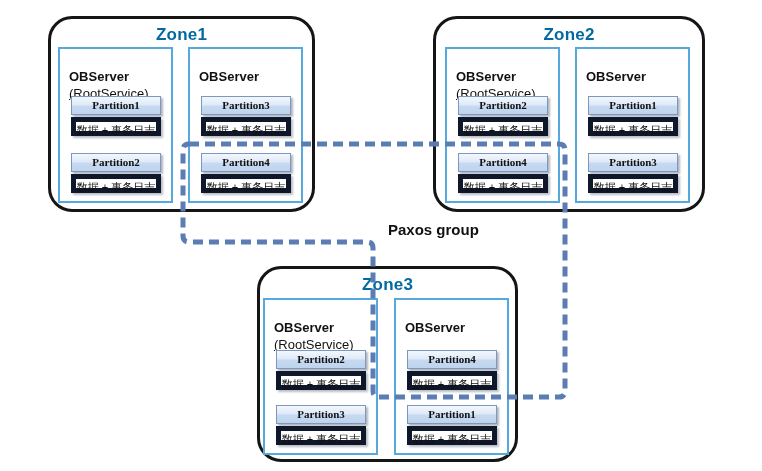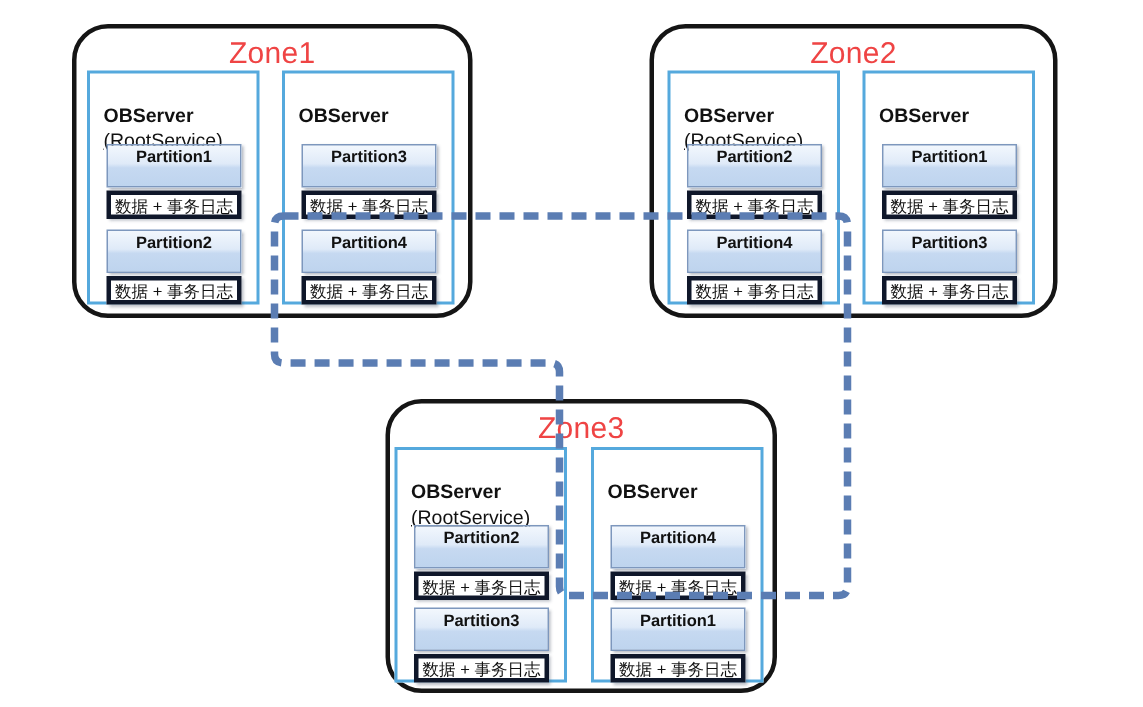--- a/index.html
+++ b/index.html
@@ -7,45 +7,46 @@
     position:relative; width:762px; height:471px; background:#ffffff;
     font-family:"Liberation Sans","DejaVu Sans",sans-serif; color:#111;
     overflow:hidden;
   }
   .zone {
     position:absolute; border:3px solid #151515; border-radius:24px;
     background:#ffffff; box-sizing:border-box; z-index:1;
   }
   .zone-title {
     position:absolute; top:6px; left:0; width:100%; text-align:center;
-    font-size:20px; font-weight:400; color:#ef4444; letter-spacing:.2px;
+    font-size:17px; font-weight:700; color:#0369a1; letter-spacing:.2px;
   }
   .server {
     position:absolute; width:115px; height:156px; box-sizing:border-box;
     border:2px solid #55a9dd; background:#ffffff; z-index:2;
   }
   .server.tall { height:157px; }
   .server-title {
     position:absolute; left:9px; top:5px; font-size:13px; font-weight:bold;
     line-height:1.3; white-space:nowrap;margin-top:15px;
   }
   .server-sub { font-weight:normal; font-size:13px;text-decoration:underline; }
   .pg { position:absolute; left:11px; width:90px; }
   .pg1 { top:47px; }
   .pg2 { top:104px; }
   .z3 .pg1 { top:50px; }
   .z3 .pg2 { top:105px; }
   .phead {
-    height:29px; box-sizing:border-box; border:1px solid #7d97bd;
+    height:19px; box-sizing:border-box; border:1px solid #7d97bd;
     background:linear-gradient(180deg,#f2f7fd 0%,#dfeaf8 45%,#c6d9f1 55%,#bed4ee 100%);
     font-size:11px; font-weight:bold; text-align:center; line-height:17px;
     box-shadow:1.5px 1.5px 2px rgba(80,90,110,.45);
+    font-family:Liberation Serif, serif;
   }
   .pdata {
-    margin-top:2px; height:19px; box-sizing:border-box; border:3px solid #0f172a;
+    margin-top:2px; height:19px; box-sizing:border-box; border:5px solid #0f172a;
     background:#ffffff; font-size:11px; text-align:center; line-height:17px;
     box-shadow:1.5px 1.5px 2px rgba(80,90,110,.4);
   }
   #paxos-svg {
     position:absolute; left:0; top:0; width:762px; height:471px;
     z-index:5; pointer-events:none;
   }
   #paxos-svg path { fill:none; stroke:#5b7db3; stroke-width:5; stroke-dasharray:10 6; }
   .paxos-label {
     position:absolute; left:388px; top:221px; font-size:15px; font-weight:bold;
@@ -153,14 +154,15 @@
     <div class="pg pg2">
       <div class="phead">Partition1</div>
       <div class="pdata">数据 + 事务日志</div>
     </div>
   </div>
 
   <svg id="paxos-svg" viewBox="0 0 762 471">
     <path d="M189,144 H559 Q565,144 565,150 V391 Q565,397 559,397 H379 Q373,397 373,391 V248 Q373,242 367,242 H189 Q183,242 183,236 V150 Q183,144 189,144 Z" stroke="#5b7db3"></path>
   </svg>
 
+  <div class="paxos-label">Paxos group</div>
 
 </div>
 
 </body></html>

